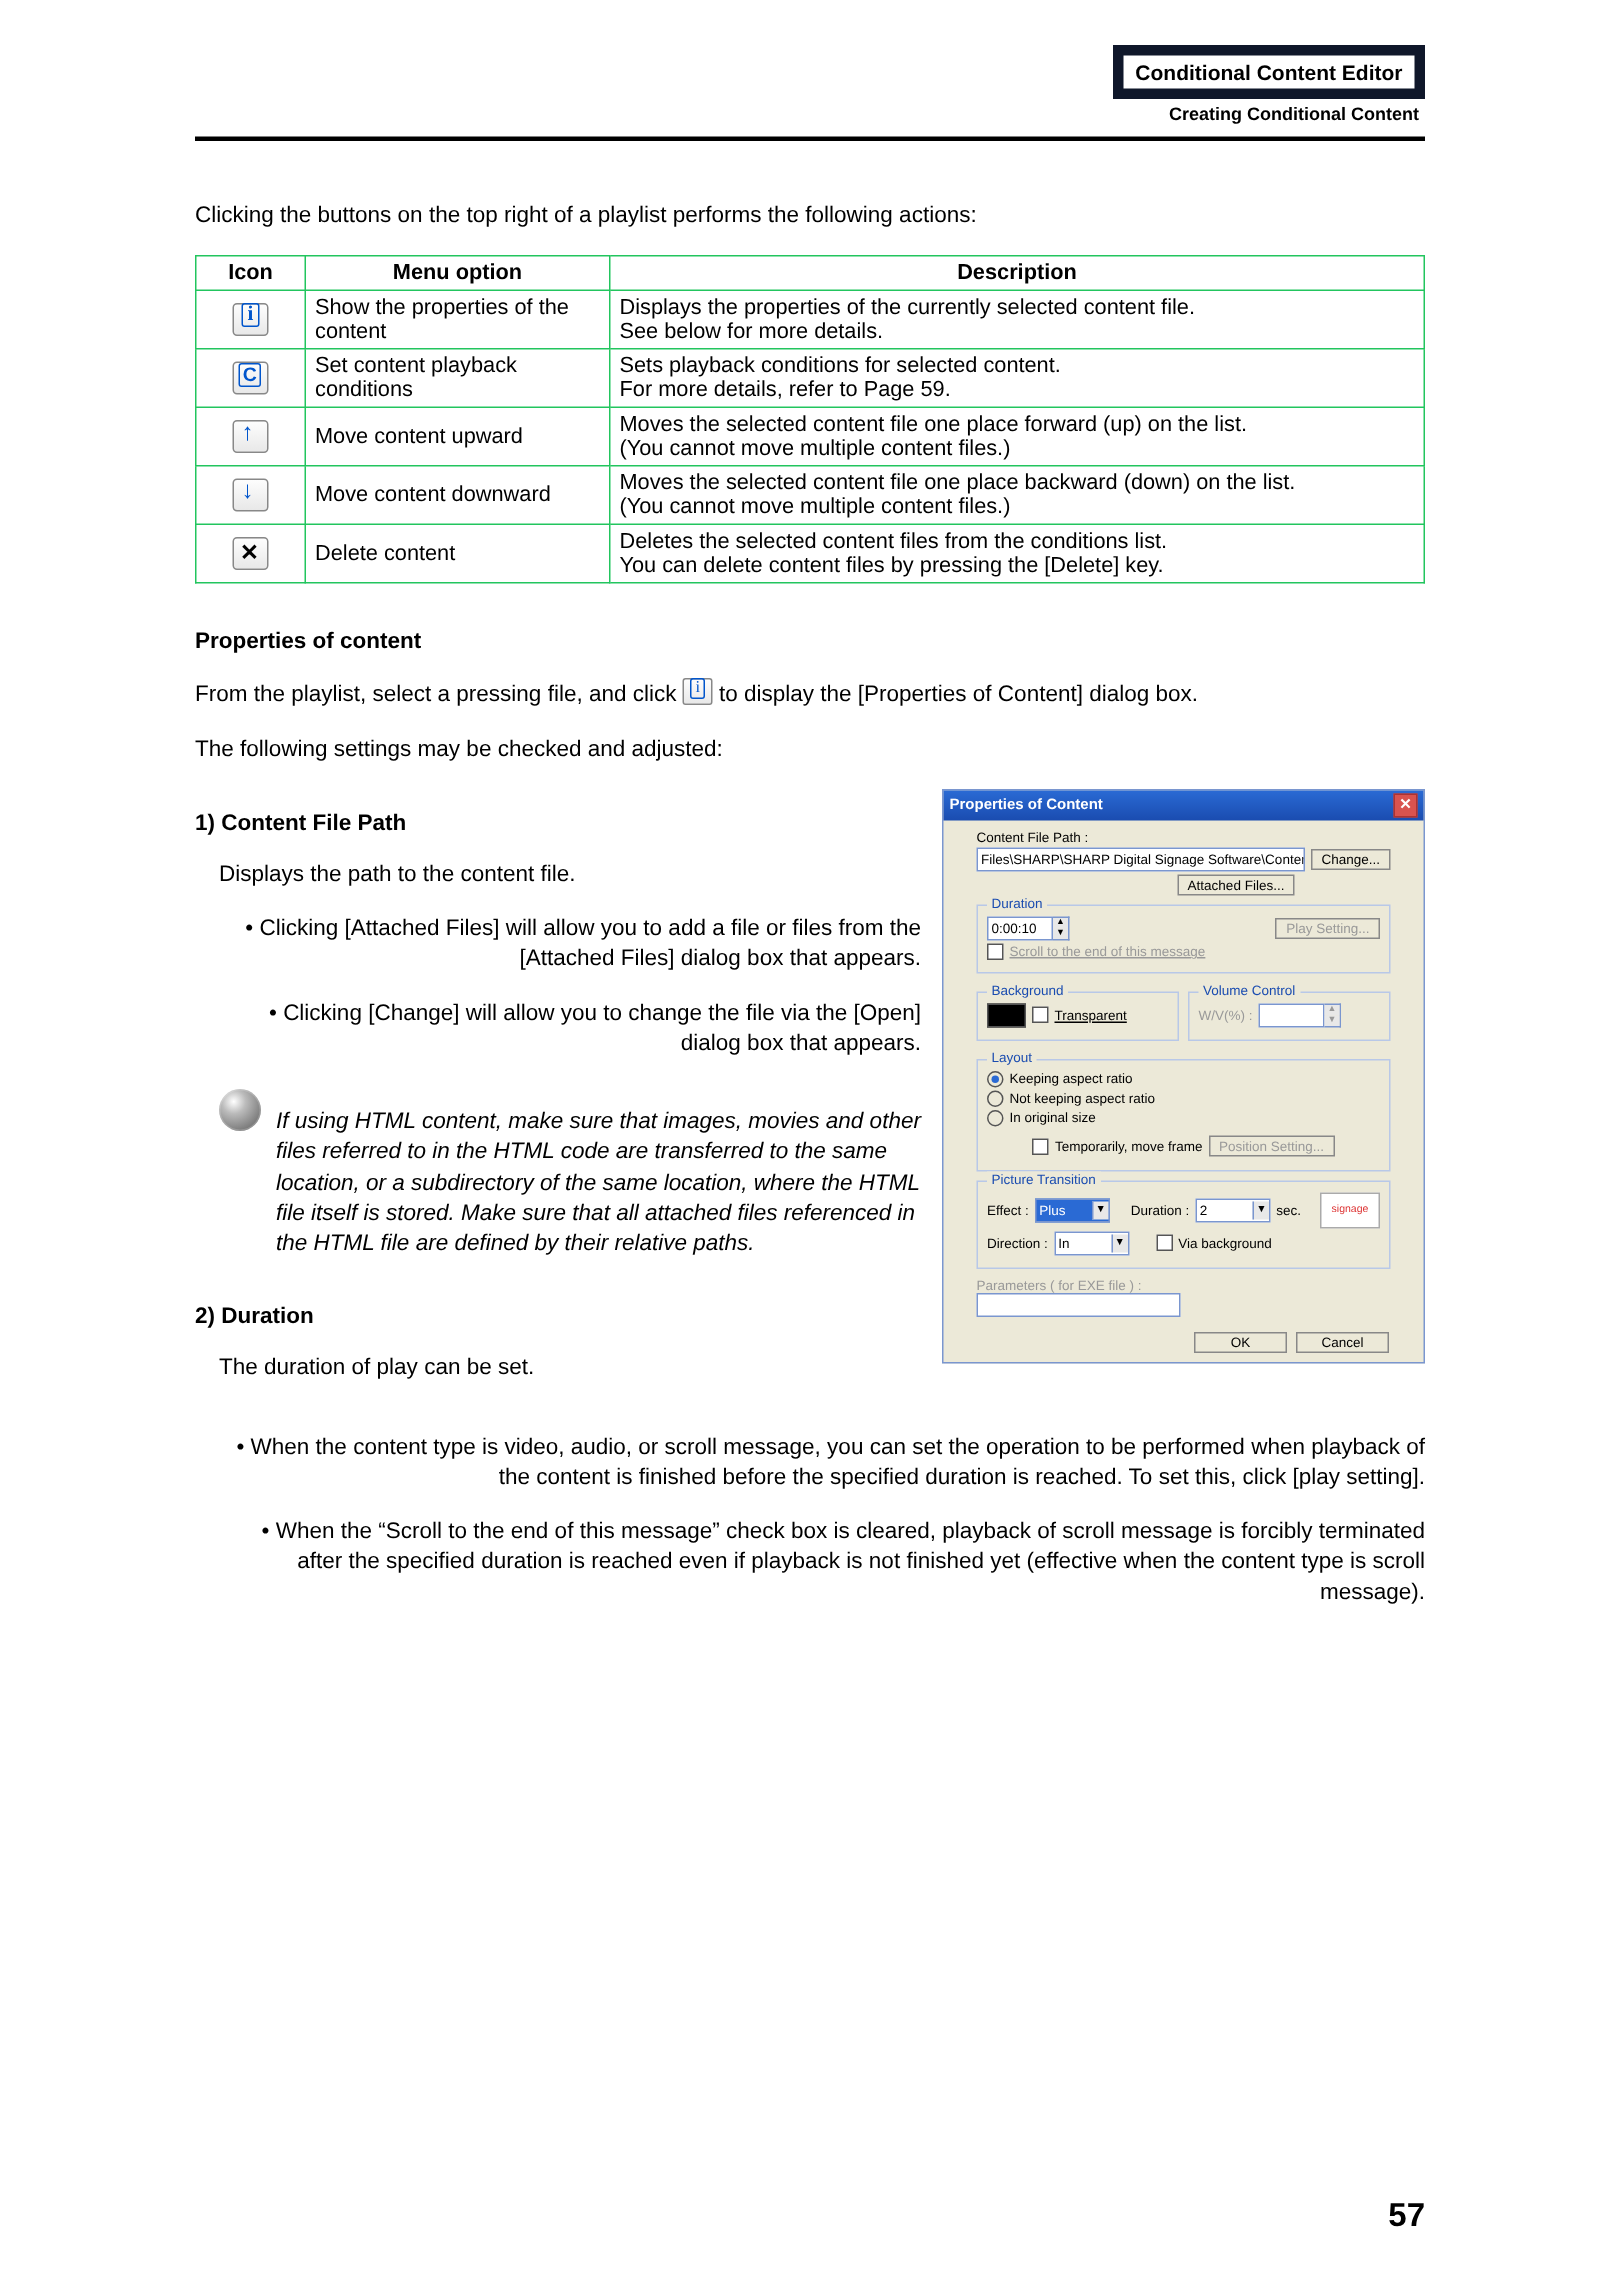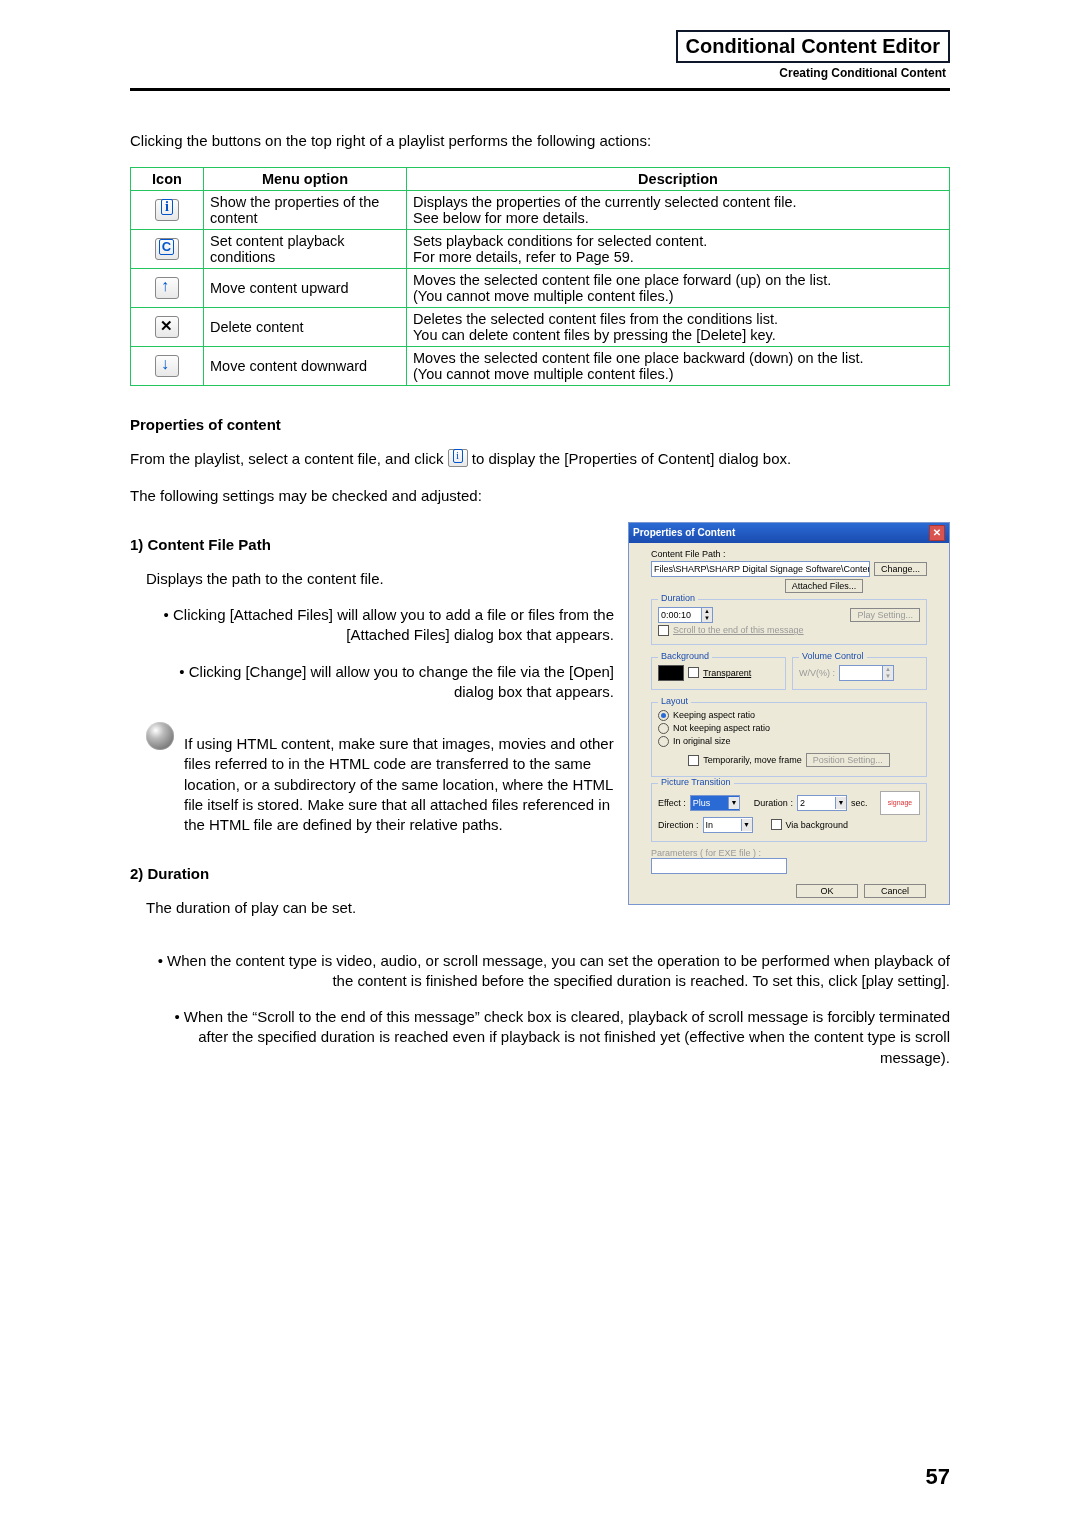--- a/index.html
+++ b/index.html
@@ -15,24 +15,24 @@
     padding: 30px 130px 40px 130px;
     position: relative;
     min-height: 1450px;
   }
   .header-block {
     text-align: right;
     margin-bottom: 8px;
   }
   .header-title {
     display: inline-block;
-    border: 2px solid #0f172a;
+    border: 7px solid #0f172a;
     padding: 3px 8px;
     font-weight: bold;
-    font-size: 20px;
+    font-size: 14px;
   }
   .header-sub {
     font-weight: bold;
     font-size: 12px;
     margin-top: 3px;
     padding-right: 4px;
   }
   .rule {
     border: 0;
     border-top: 3px solid #000;
@@ -145,20 +145,21 @@
   }
   .two-col .left { flex: 1 1 auto; }
   .two-col .right { flex: 0 0 320px; }
 
   .note-row {
     display: flex;
     align-items: flex-start;
     gap: 10px;
     margin-left: 16px;
     margin-top: 6px;
+    font-style: italic;
   }
   .orb {
     width: 28px; height: 28px;
     flex: 0 0 28px;
     border-radius: 50%;
     background: radial-gradient(circle at 35% 30%, #fff 0%, #bbb 30%, #555 100%);
     position: relative;
     margin-top: 4px;
   }
   .orb::after {
@@ -397,37 +398,37 @@
       <td style="white-space:pre-line">Sets playback conditions for selected content.
 For more details, refer to Page 59.</td>
     </tr>
     <tr>
       <td class="icon-cell"><span class="icon-btn icon-up"></span></td>
       <td class="menu-cell">Move content upward</td>
       <td style="white-space:pre-line">Moves the selected content file one place forward (up) on the list.
 (You cannot move multiple content files.)</td>
     </tr>
     <tr>
+      <td class="icon-cell"><span class="icon-btn icon-down"></span></td>
+      <td class="menu-cell">Move content downward</td>
+      <td style="white-space:pre-line">Moves the selected content file one place backward (down) on the list.
+(You cannot move multiple content files.)</td>
+    </tr>
+    <tr>
       <td class="icon-cell"><span class="icon-btn icon-x"></span></td>
       <td class="menu-cell">Delete content</td>
       <td style="white-space:pre-line">Deletes the selected content files from the conditions list.
 You can delete content files by pressing the [Delete] key.</td>
     </tr>
-    <tr>
-      <td class="icon-cell"><span class="icon-btn icon-down"></span></td>
-      <td class="menu-cell">Move content downward</td>
-      <td style="white-space:pre-line">Moves the selected content file one place backward (down) on the list.
-(You cannot move multiple content files.)</td>
-    </tr>
   </tbody>
     </table>
 
   <div class="section-title">Properties of content</div>
   <p>
-    <span>From the playlist, select a content file, and click </span>
+    <span>From the playlist, select a pressing file, and click </span>
     <span class="inline-icon"></span>
     <span> to display the [Properties of Content] dialog box.</span>
   </p>
   <p>The following settings may be checked and adjusted:</p>
 
   <div class="two-col">
     <div class="left">
       <div class="sub-title">1) Content File Path</div>
       <p class="indent">Displays the path to the content file.</p>
       <p class="bullet">Clicking [Attached Files] will allow you to add a file or files from the [Attached Files] dialog box that appears.</p>

